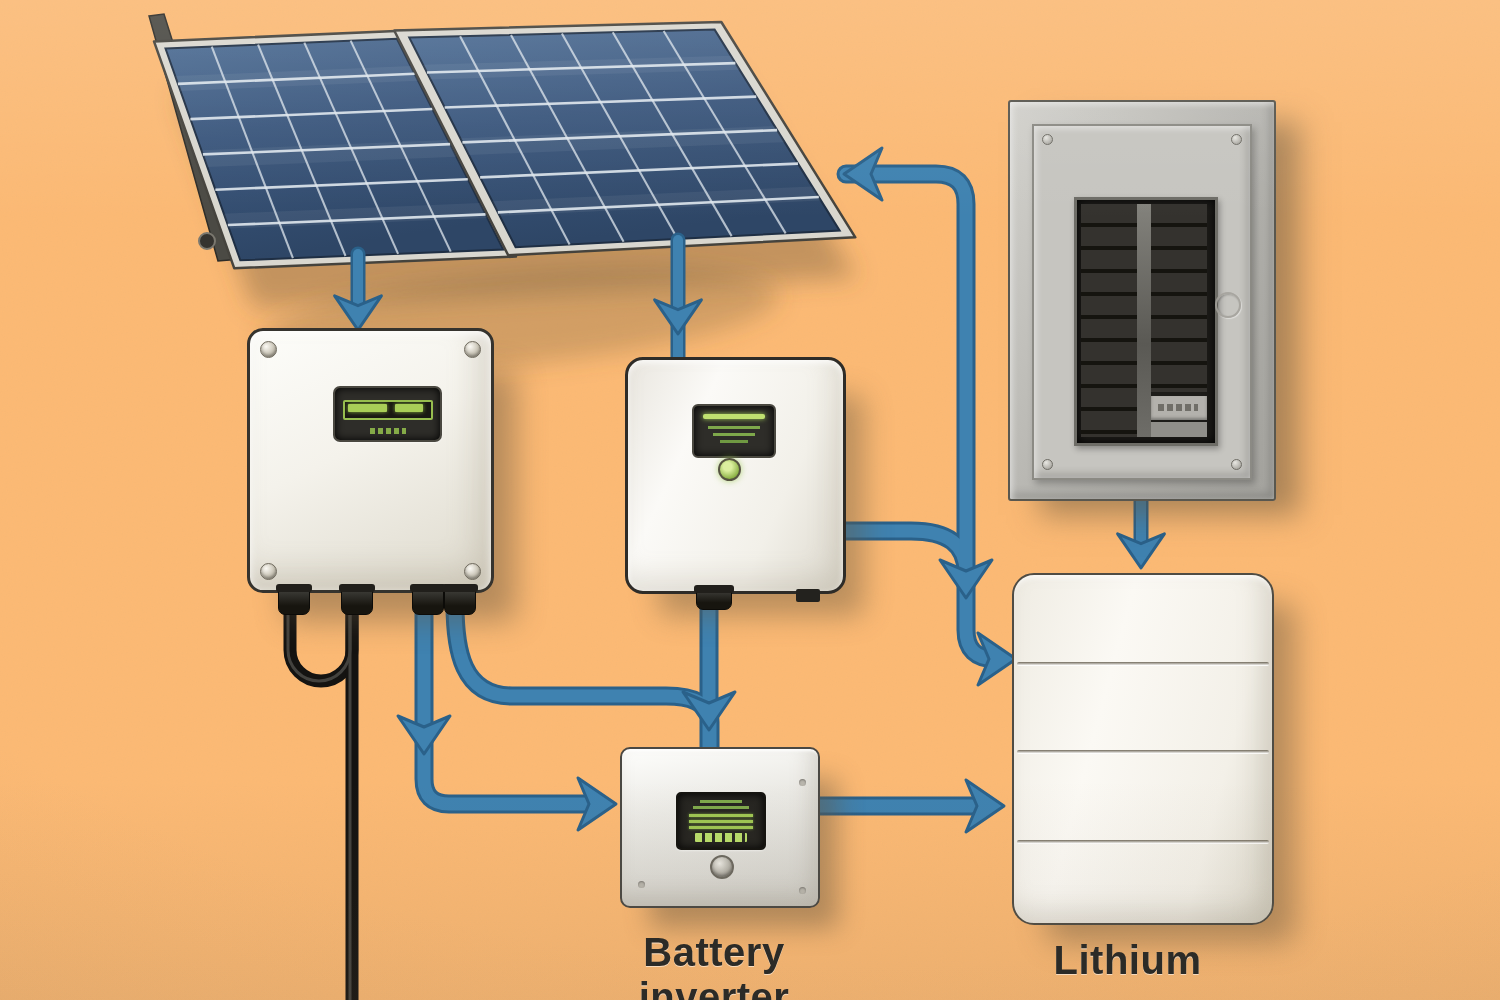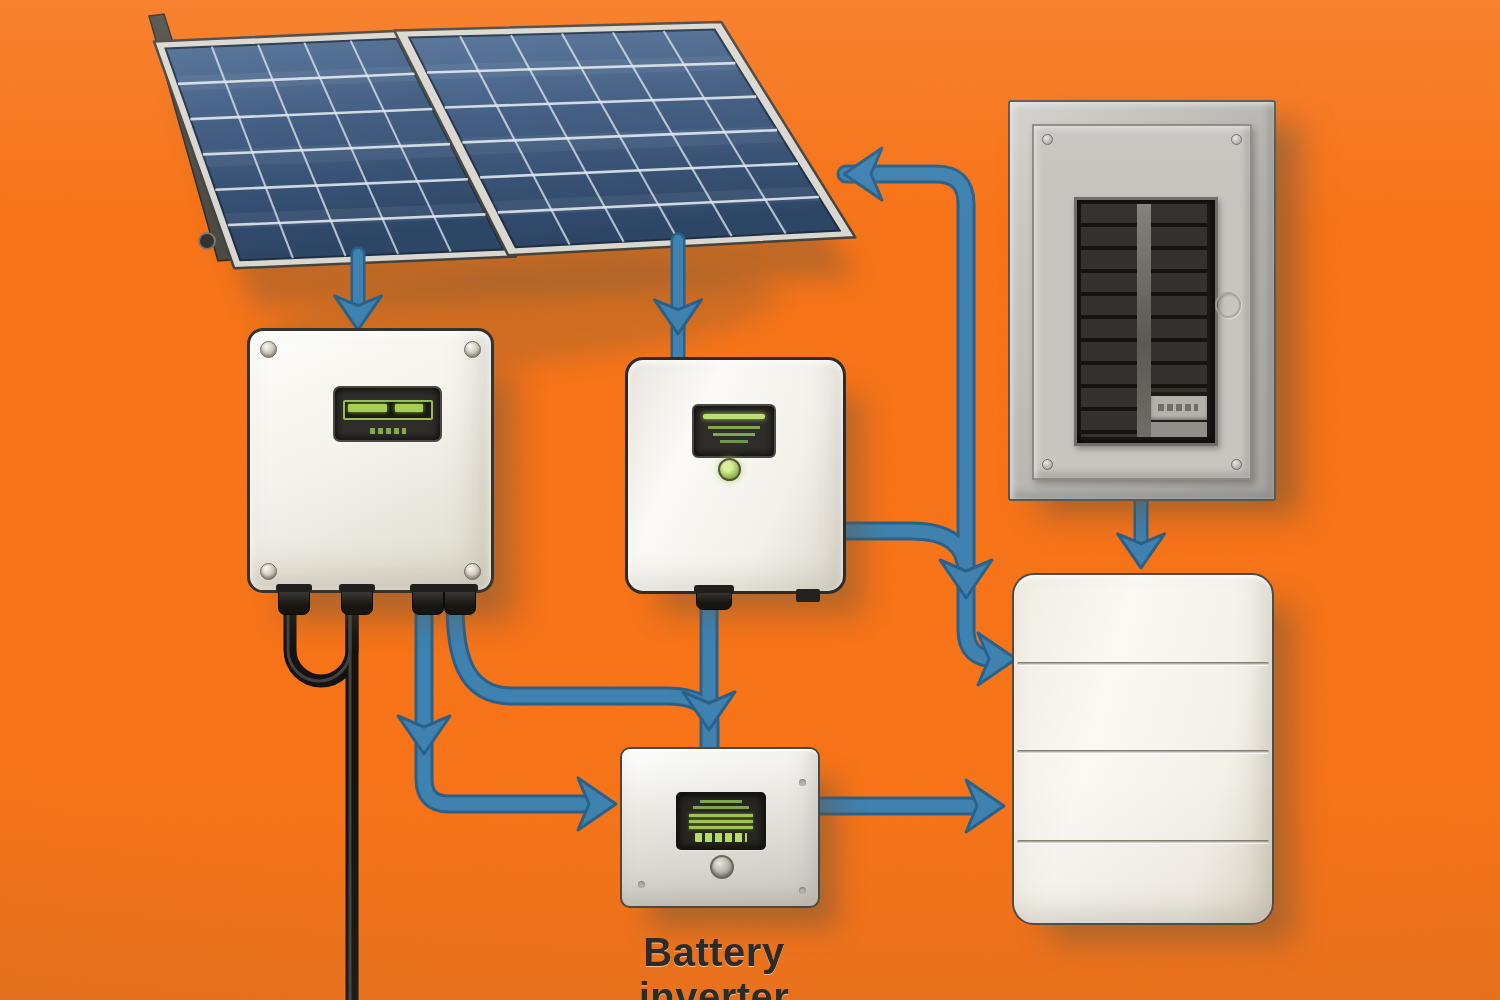--- a/index.html
+++ b/index.html
@@ -127,21 +127,21 @@
   
   .label{position:absolute; z-index:5; font-weight:700; font-size:40px; color:#2c2b27;
     text-align:center; letter-spacing:.5px; text-shadow:0 1px 0 rgba(255,255,255,.55);}
   .vignette{position:absolute;inset:0;z-index:4;pointer-events:none;
     background:radial-gradient(140% 120% at 58% 30%, rgba(255,255,255,0) 55%, rgba(124,104,76,.15) 100%),
                linear-gradient(180deg, rgba(255,255,255,.10), rgba(0,0,0,0) 22%, rgba(0,0,0,0) 78%, rgba(110,92,66,.10));}
 </style>
 </head>
 <body>
 
-<div class="stage" style="background: #f97316;">
+<div class="stage" style="background: #fdba74;">
 
   <svg id="scene" viewBox="0 0 1500 1000" width="1500" height="1000">
       <defs>
         <linearGradient id="pvGrad" x1="0" y1="0" x2="0.25" y2="1">
           <stop offset="0" stop-color="#4d6d94"></stop>
           <stop offset="0.45" stop-color="#3b577d"></stop>
           <stop offset="1" stop-color="#2e4666"></stop>
         </linearGradient>
         <filter id="b12" x="-40%" y="-40%" width="180%" height="180%">
           <feGaussianBlur stdDeviation="12"></feGaussianBlur>
@@ -297,13 +297,14 @@
 
   <div class="box lithium">
     <div class="seam" style="top:87px;"></div>
     <div class="seam" style="top:175px;"></div>
     <div class="seam" style="top:265px;"></div>
   </div>
 
   <div class="vignette"></div>
 
   <div class="label" style="left: 564px; top: 930px; width: 300px; color: rgb(44, 43, 39);">Battery inverter</div>
+  <div class="label" style="left: 1005px; top: 938px; width: 245px; color: rgb(44, 43, 39);">Lithium</div>
 </div>
 
 </body></html>

